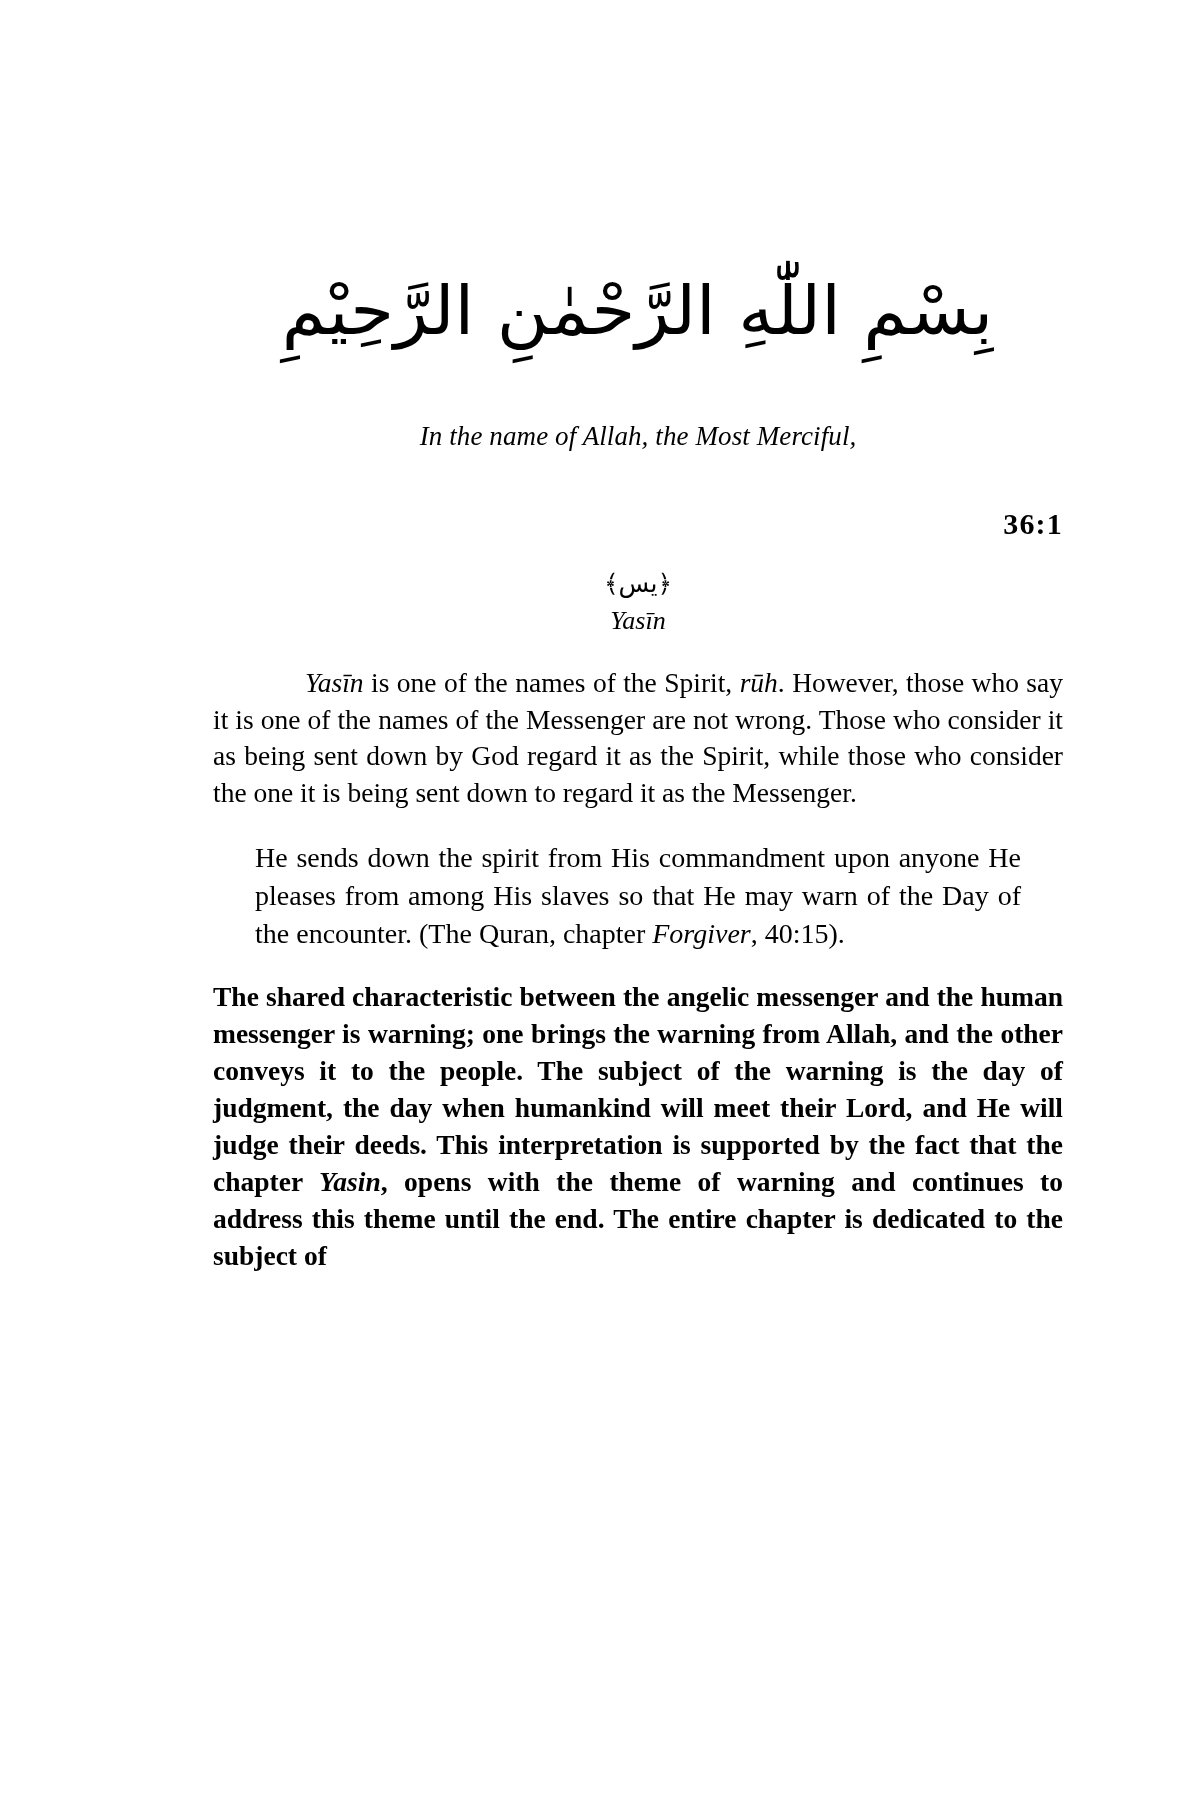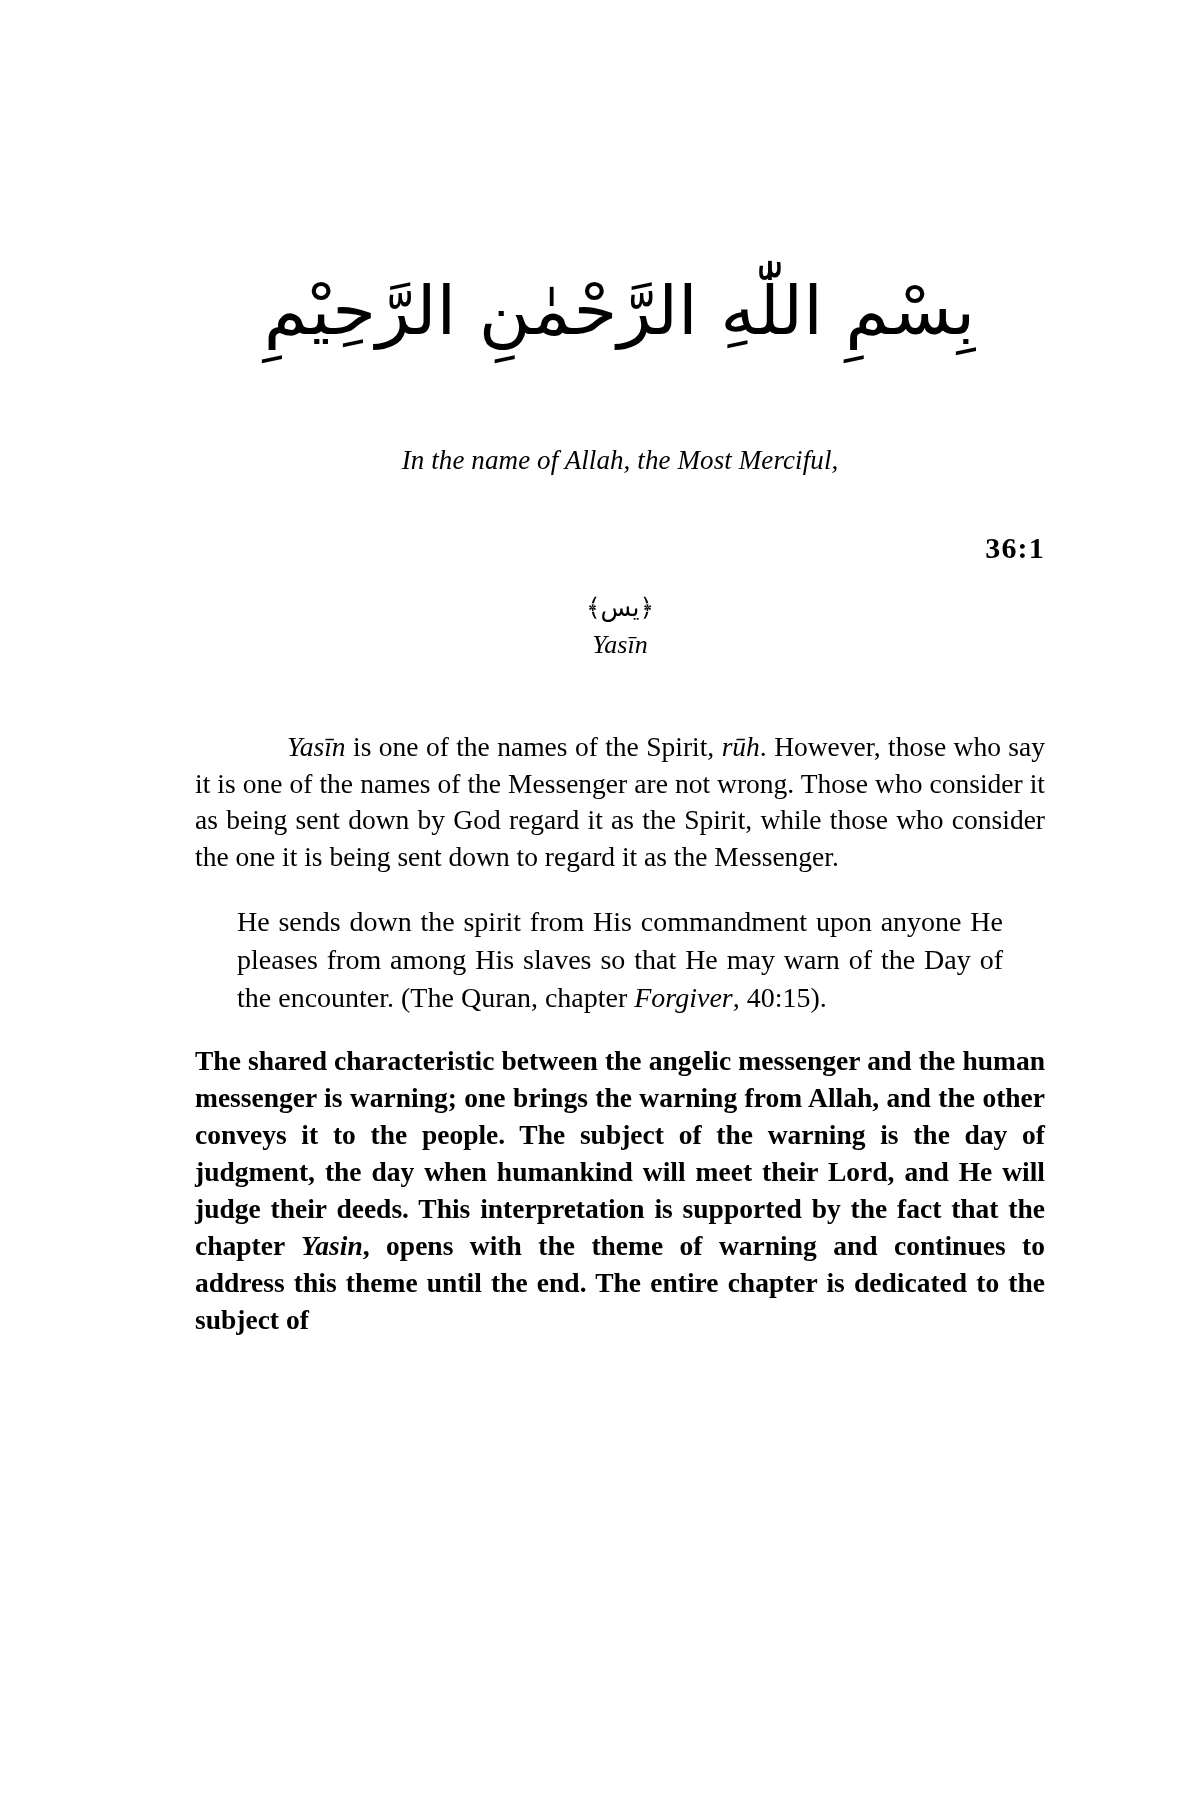--- a/index.html
+++ b/index.html
@@ -16,21 +16,21 @@
   }
   .page {
     position: relative;
     width: 1200px;
     height: 1800px;
     background: #ffffff;
     box-sizing: border-box;
   }
   .content {
     position: absolute;
-    left: 195px;
+    left: 213px;
     top: 0;
     width: 850px;
   }
 
   
   .basmala-block {
     margin-top: 268px;
     text-align: center;
     height: 110px;
   }
@@ -41,21 +41,21 @@
     color: #000000;
     direction: rtl;
     letter-spacing: -1px;
     white-space: nowrap;
     display: inline-block;
     transform: scaleX(1.18) scaleY(1.12);
   }
 
   
   .translation {
-    margin-top: 63px;
+    margin-top: 39px;
     text-align: center;
     font-style: italic;
     font-size: 27px;
     line-height: 1.42;
     letter-spacing: 0.1px;
   }
   .translation .tline {
     display: block;
     white-space: nowrap;
   }
@@ -79,21 +79,21 @@
   .verse-translit {
     margin-top: 6px;
     text-align: center;
     font-style: italic;
     font-size: 26px;
     line-height: 1.2;
   }
 
   
   .body-text {
-    margin-top: 68px;
+    margin-top: 28px;
     font-size: 27.5px;
     line-height: 1.345;
     text-align: justify;
     text-justify: inter-word;
     hyphens: none;
   }
   .para {
     margin: 0 0 27px 0;
     text-align: justify;
   }

